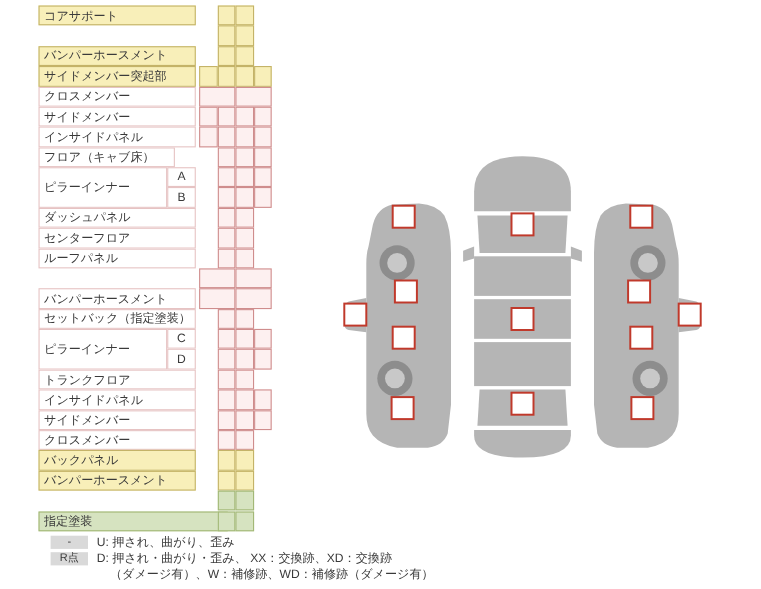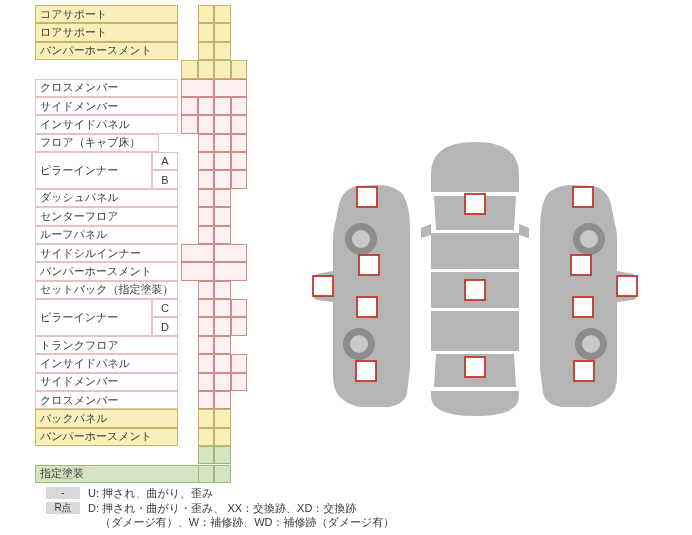--- a/index.html
+++ b/index.html
@@ -27,26 +27,26 @@
 </style>
 </head>
 <body>
 
 <div id="page">
 
   <div id="parts-table">
       <div class="tcell lab yellow" style="left: 0px; top: 0px; width: 143px; height: 18.38px;">コアサポート</div>
       <div class="tcell box yellow" style="left: 162.5px; top: 0px; width: 16.5px; height: 18.38px;"></div>
       <div class="tcell box yellow" style="left: 179px; top: 0px; width: 16.5px; height: 18.38px;"></div>
-      <div class="tcell lab yellow" style="left: 0px; top: 18.38px; width: 143px; height: 18.38px;">ロアサポート</div>
       <div class="tcell box yellow" style="left: 162.5px; top: 18.38px; width: 16.5px; height: 18.38px;"></div>
       <div class="tcell box yellow" style="left: 179px; top: 18.38px; width: 16.5px; height: 18.38px;"></div>
       <div class="tcell lab yellow" style="left: 0px; top: 36.76px; width: 143px; height: 18.38px;">バンパーホースメント</div>
       <div class="tcell box yellow" style="left: 162.5px; top: 36.76px; width: 16.5px; height: 18.38px;"></div>
       <div class="tcell box yellow" style="left: 179px; top: 36.76px; width: 16.5px; height: 18.38px;"></div>
+      <div class="tcell lab yellow" style="left: 0px; top: 55.14px; width: 143px; height: 18.38px;">サイドメンバー突起部</div>
       <div class="tcell box yellow" style="left: 146px; top: 55.14px; width: 16.5px; height: 18.38px;"></div>
       <div class="tcell box yellow" style="left: 162.5px; top: 55.14px; width: 16.5px; height: 18.38px;"></div>
       <div class="tcell box yellow" style="left: 179px; top: 55.14px; width: 16.5px; height: 18.38px;"></div>
       <div class="tcell box yellow" style="left: 195.5px; top: 55.14px; width: 16.5px; height: 18.38px;"></div>
       <div class="tcell lab white" style="left: 0px; top: 73.52px; width: 143px; height: 18.38px;">クロスメンバー</div>
       <div class="tcell box white" style="left: 146px; top: 73.52px; width: 33px; height: 18.38px;"></div>
       <div class="tcell box white" style="left: 179px; top: 73.52px; width: 33px; height: 18.38px;"></div>
       <div class="tcell lab white" style="left: 0px; top: 91.9px; width: 143px; height: 18.38px;">サイドメンバー</div>
       <div class="tcell box white" style="left: 146px; top: 91.9px; width: 16.5px; height: 18.38px;"></div>
       <div class="tcell box white" style="left: 162.5px; top: 91.9px; width: 16.5px; height: 18.38px;"></div>
@@ -72,21 +72,20 @@
       <div class="tcell box white" style="left: 195.5px; top: 165.42px; width: 16.5px; height: 18.38px;"></div>
       <div class="tcell lab white" style="left: 0px; top: 183.8px; width: 143px; height: 18.38px;">ダッシュパネル</div>
       <div class="tcell box white" style="left: 162.5px; top: 183.8px; width: 16.5px; height: 18.38px;"></div>
       <div class="tcell box white" style="left: 179px; top: 183.8px; width: 16.5px; height: 18.38px;"></div>
       <div class="tcell lab white" style="left: 0px; top: 202.18px; width: 143px; height: 18.38px;">センターフロア</div>
       <div class="tcell box white" style="left: 162.5px; top: 202.18px; width: 16.5px; height: 18.38px;"></div>
       <div class="tcell box white" style="left: 179px; top: 202.18px; width: 16.5px; height: 18.38px;"></div>
       <div class="tcell lab white" style="left: 0px; top: 220.56px; width: 143px; height: 18.38px;">ルーフパネル</div>
       <div class="tcell box white" style="left: 162.5px; top: 220.56px; width: 16.5px; height: 18.38px;"></div>
       <div class="tcell box white" style="left: 179px; top: 220.56px; width: 16.5px; height: 18.38px;"></div>
-      <div class="tcell lab white" style="left: 0px; top: 238.94px; width: 143px; height: 18.38px;">サイドシルインナー</div>
       <div class="tcell box white" style="left: 146px; top: 238.94px; width: 33px; height: 18.38px;"></div>
       <div class="tcell box white" style="left: 179px; top: 238.94px; width: 33px; height: 18.38px;"></div>
       <div class="tcell lab white" style="left: 0px; top: 257.32px; width: 143px; height: 18.38px;">バンパーホースメント</div>
       <div class="tcell box white" style="left: 146px; top: 257.32px; width: 33px; height: 18.38px;"></div>
       <div class="tcell box white" style="left: 179px; top: 257.32px; width: 33px; height: 18.38px;"></div>
       <div class="tcell lab white" style="left: 0px; top: 275.7px; width: 143px; height: 18.38px;">セットバック（指定塗装）</div>
       <div class="tcell box white" style="left: 162.5px; top: 275.7px; width: 16.5px; height: 18.38px;"></div>
       <div class="tcell box white" style="left: 179px; top: 275.7px; width: 16.5px; height: 18.38px;"></div>
       <div class="tcell lab white" style="left: 0px; top: 294.08px; width: 117px; height: 36.76px;">ピラーインナー</div>
       <div class="tcell sub white" style="left: 117px; top: 294.08px; width: 26px; height: 18.38px;">C</div>

